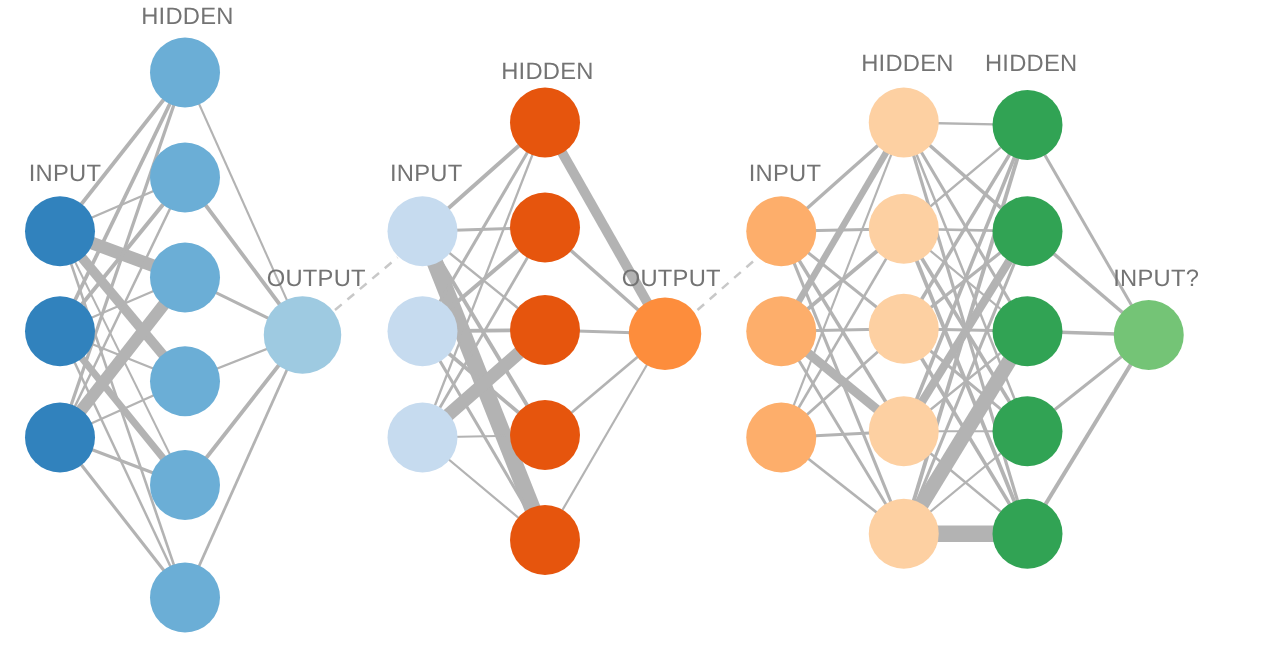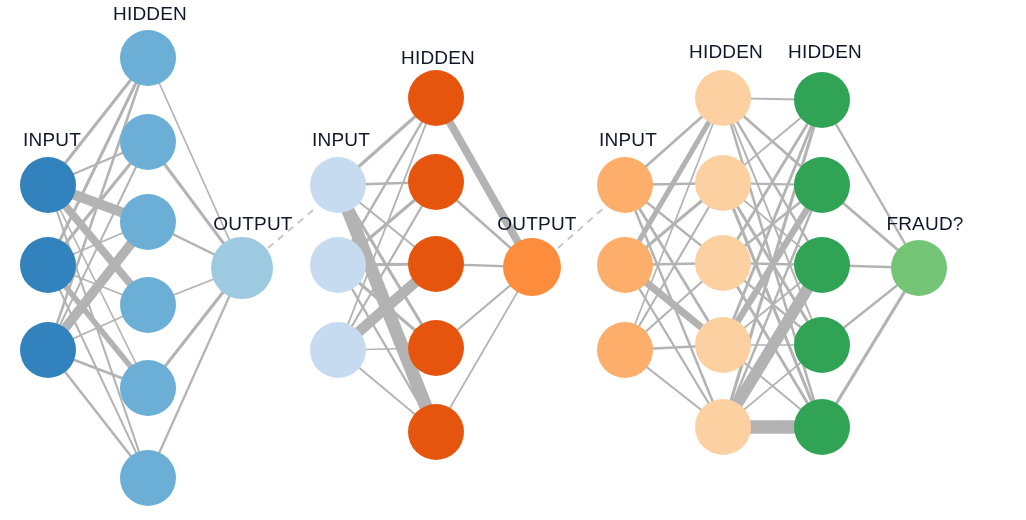--- a/index.html
+++ b/index.html
@@ -20,21 +20,21 @@
     left: 0;
     top: 0;
     width: 1026px;
     height: 520px;
   }
   .layer-label {
     position: absolute;
     font-family: "Liberation Sans", sans-serif;
     font-size: 19px;
     font-weight: 400;
-    color: #0f172a;
+    color: #737373;
     letter-spacing: 0.2px;
     white-space: nowrap;
     transform: translate(-50%, -50%);
     pointer-events: none;
     text-align: center;
   }
 </style>
 </head>
 <body>
 
@@ -174,15 +174,15 @@
   <div id="labels-layer">
       <div class="layer-label" style="left: 52px; top: 140px;">INPUT</div>
       <div class="layer-label" style="left: 150px; top: 14px;">HIDDEN</div>
       <div class="layer-label" style="left: 253px; top: 224px;">OUTPUT</div>
       <div class="layer-label" style="left: 341px; top: 140px;">INPUT</div>
       <div class="layer-label" style="left: 438px; top: 58px;">HIDDEN</div>
       <div class="layer-label" style="left: 537px; top: 224px;">OUTPUT</div>
       <div class="layer-label" style="left: 628px; top: 140px;">INPUT</div>
       <div class="layer-label" style="left: 726px; top: 52px;">HIDDEN</div>
       <div class="layer-label" style="left: 825px; top: 52px;">HIDDEN</div>
-      <div class="layer-label" style="left: 925px; top: 224px;">FRAUD?</div>
+      <div class="layer-label" style="left: 925px; top: 224px;">INPUT?</div>
     </div>
 </div>
 
 </body></html>

